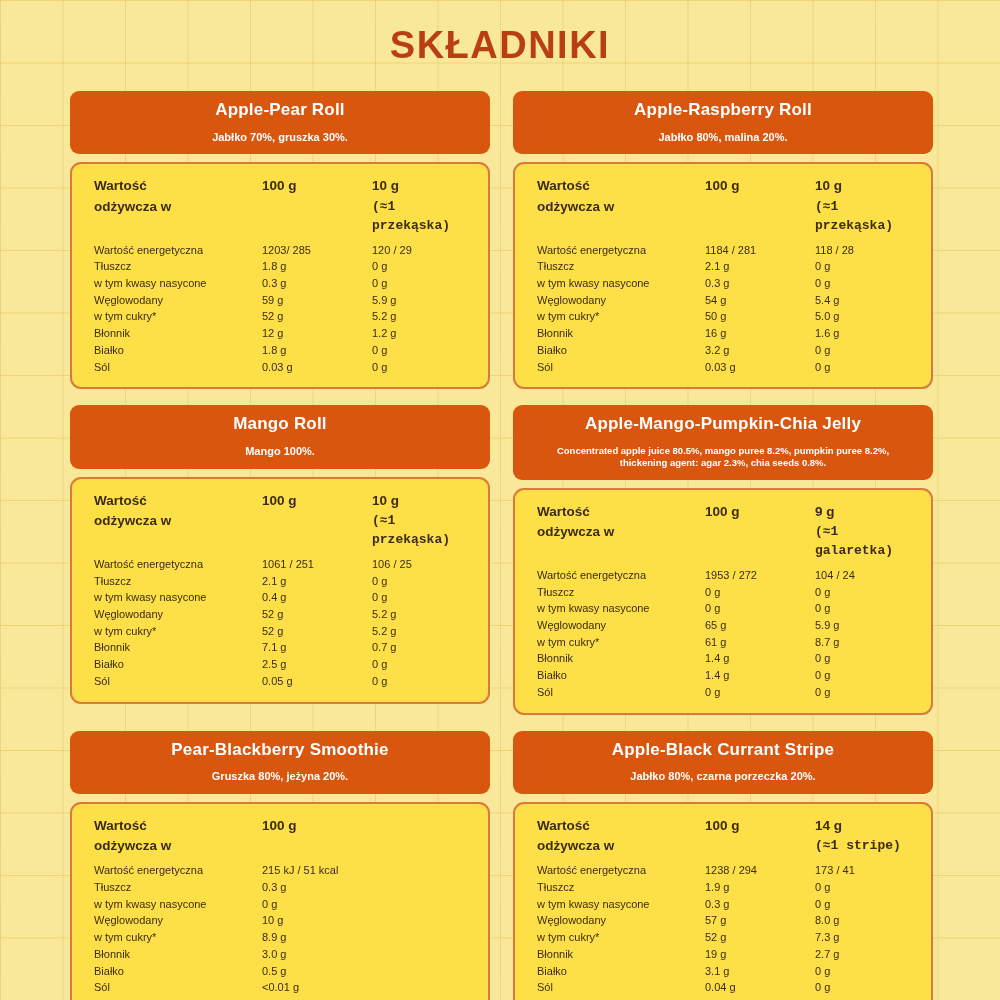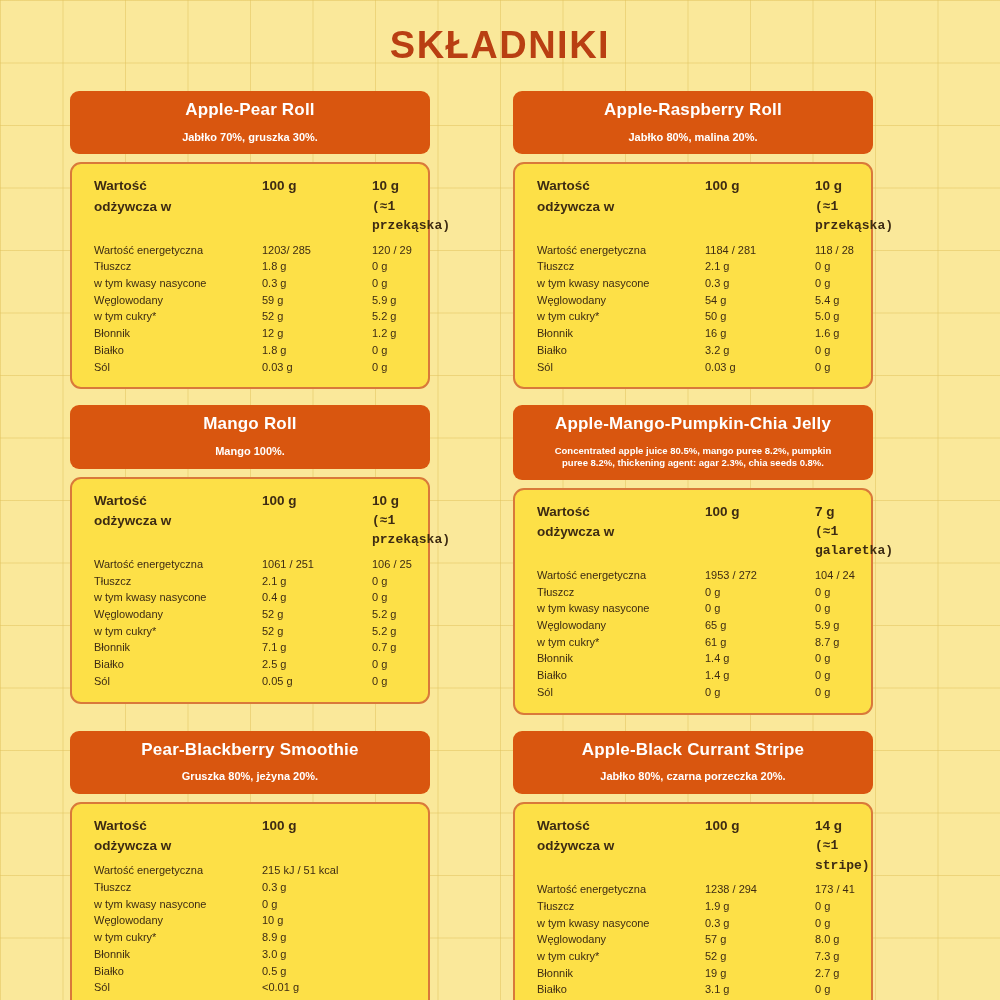--- a/index.html
+++ b/index.html
@@ -43,21 +43,21 @@
     letter-spacing: 1.5px;
     margin: 6px 0 24px 0;
   }
   .grid {
     display: grid;
     grid-template-columns: 420px 420px;
     column-gap: 23px;
     row-gap: 16px;
   }
   .card {
-    width: 360px;
+    width: 420px;
   }
   .card-header {
     background: #d9560f;
     border-radius: 9px;
     color: #ffffff;
     text-align: center;
     padding: 9px 12px 10px 12px;
     box-sizing: border-box;
     min-height: 56px;
     display: flex;
@@ -316,21 +316,21 @@
           <div class="card-sub small">Concentrated apple juice 80.5%, mango puree 8.2%, pumpkin puree 8.2%, thickening agent: agar 2.3%, chia seeds 0.8%.</div>
         </div>
         <div class="card-body">
           <div class="thead">
             <div class="h-label">
               <div>Wartość</div>
               <div>odżywcza w</div>
             </div>
             <div class="h-col">100 g</div>
             <div class="h-col">
-              <div>7 g</div>
+              <div>9 g</div>
               <span class="sub">(≈1 galaretka)</span>
             </div>
           </div>
           <div class="trow">
             <div class="c-name">Wartość energetyczna</div>
             <div>1953 / 272</div>
             <div>104 / 24</div>
           </div>
           <div class="trow">
             <div class="c-name">Tłuszcz</div>

